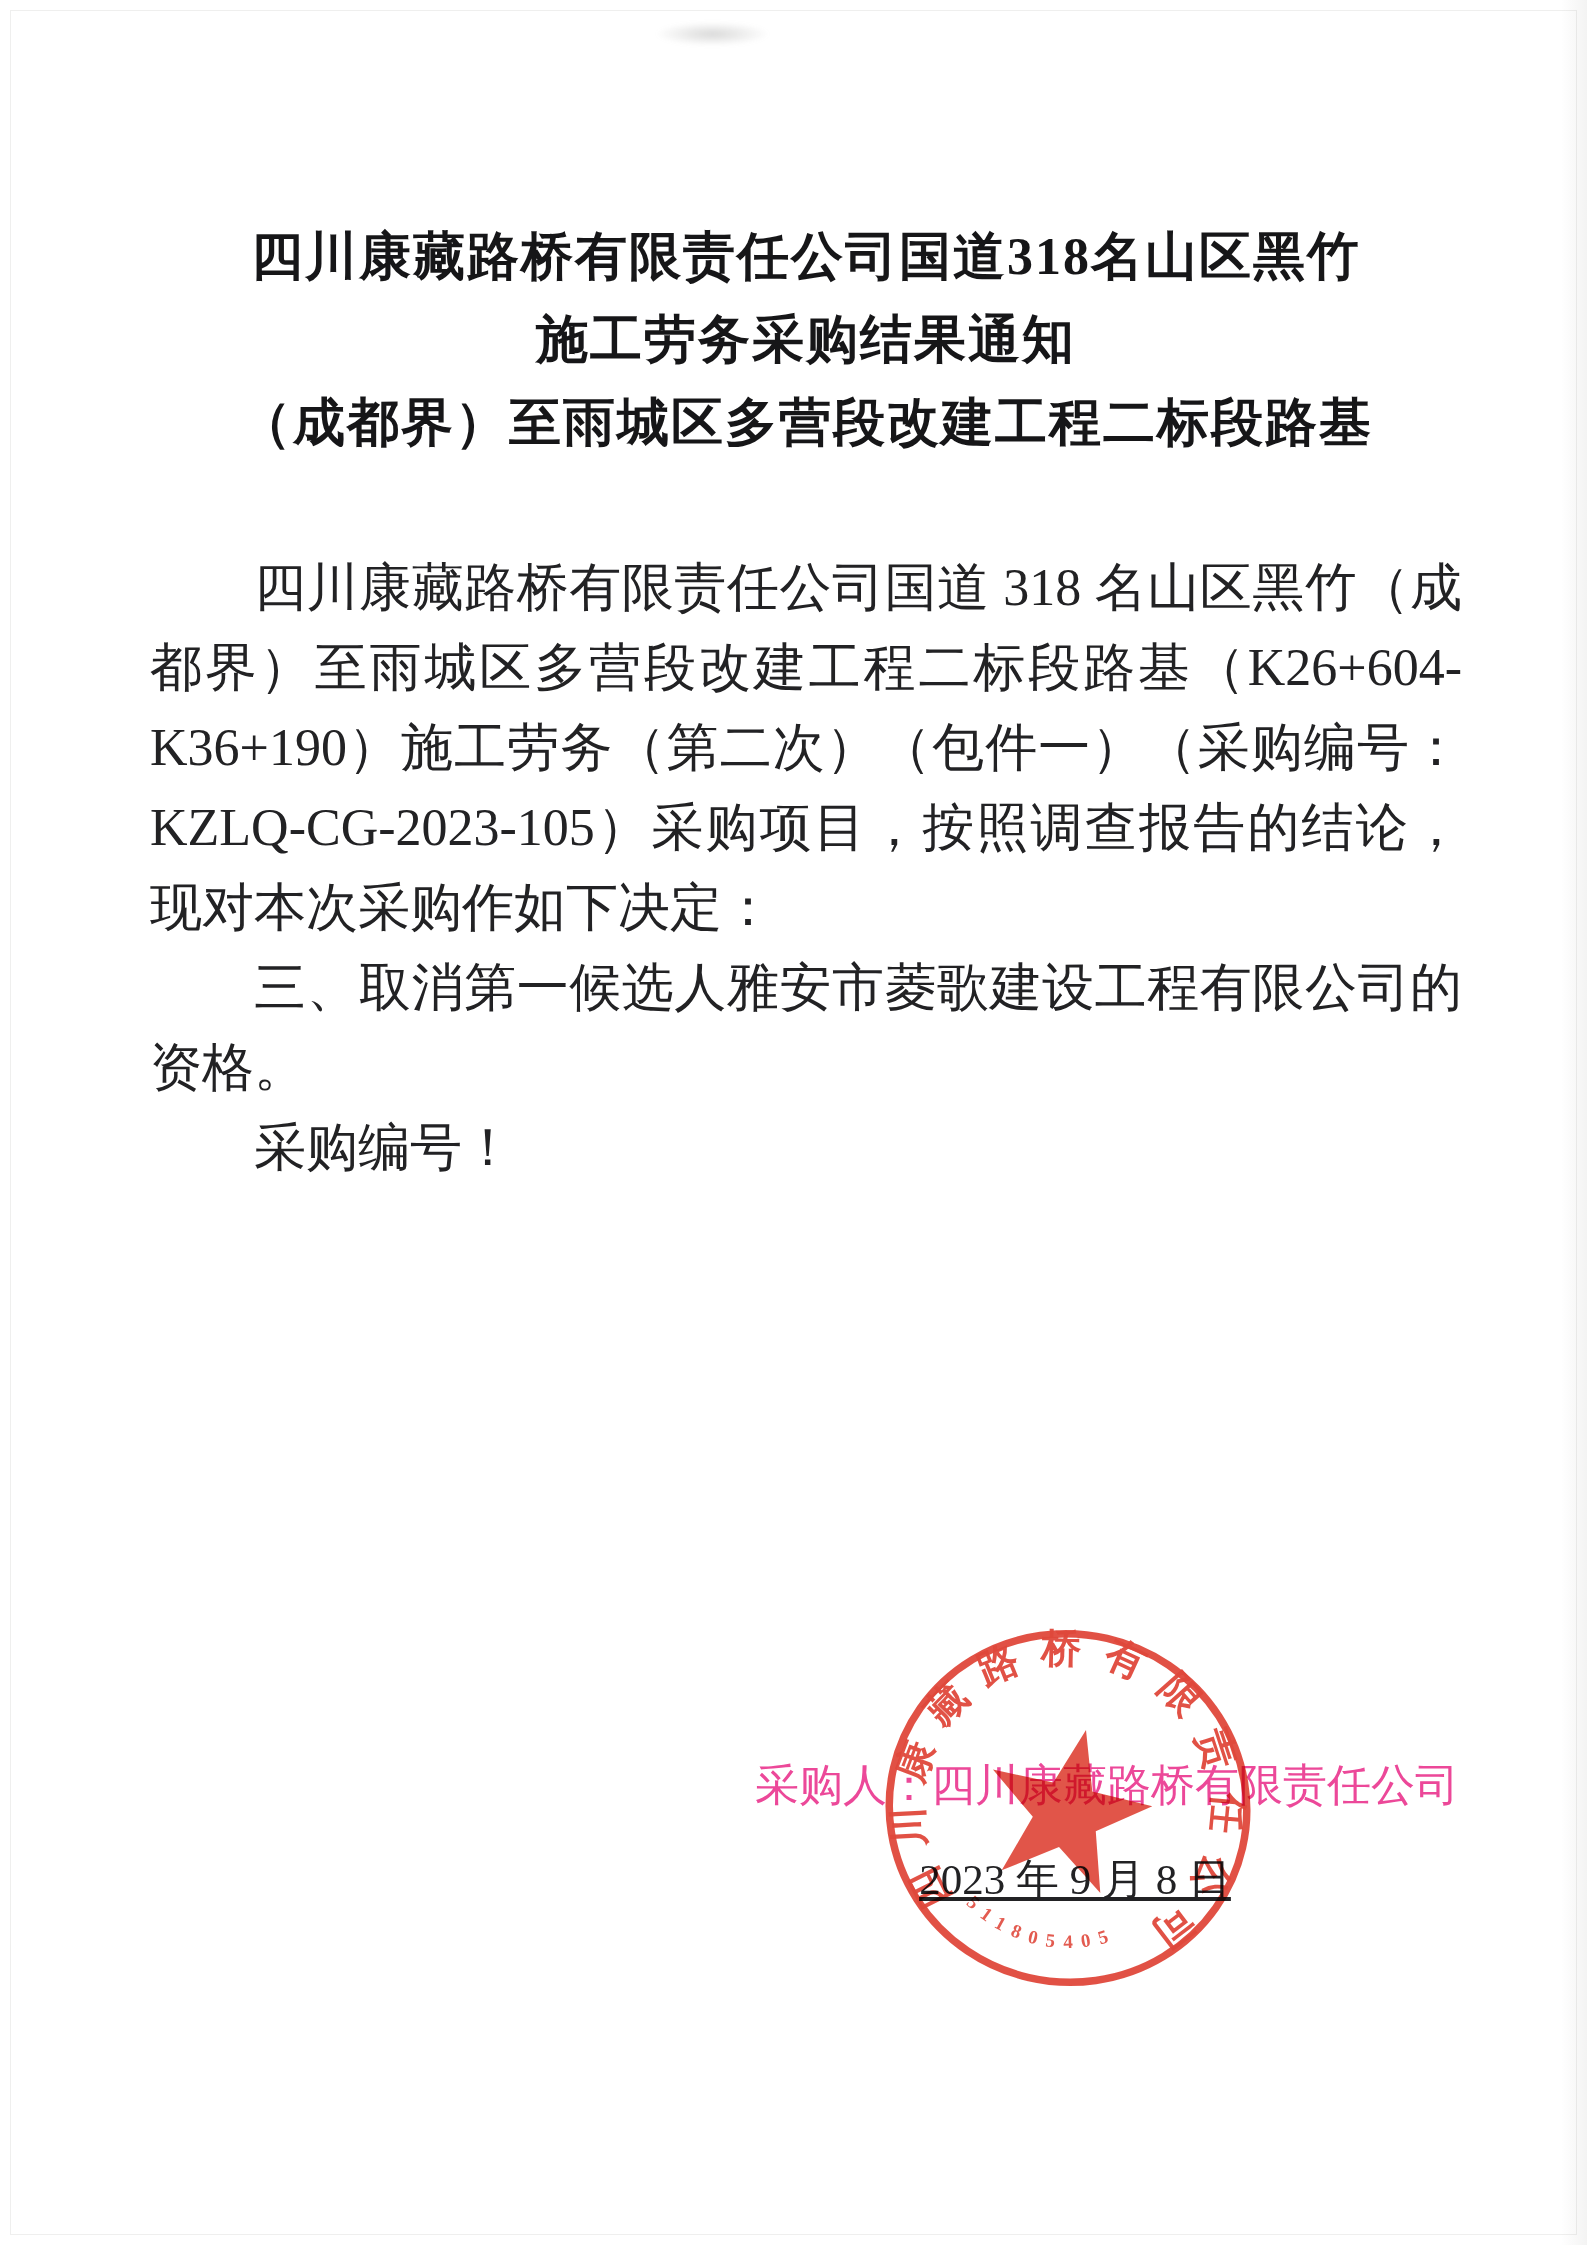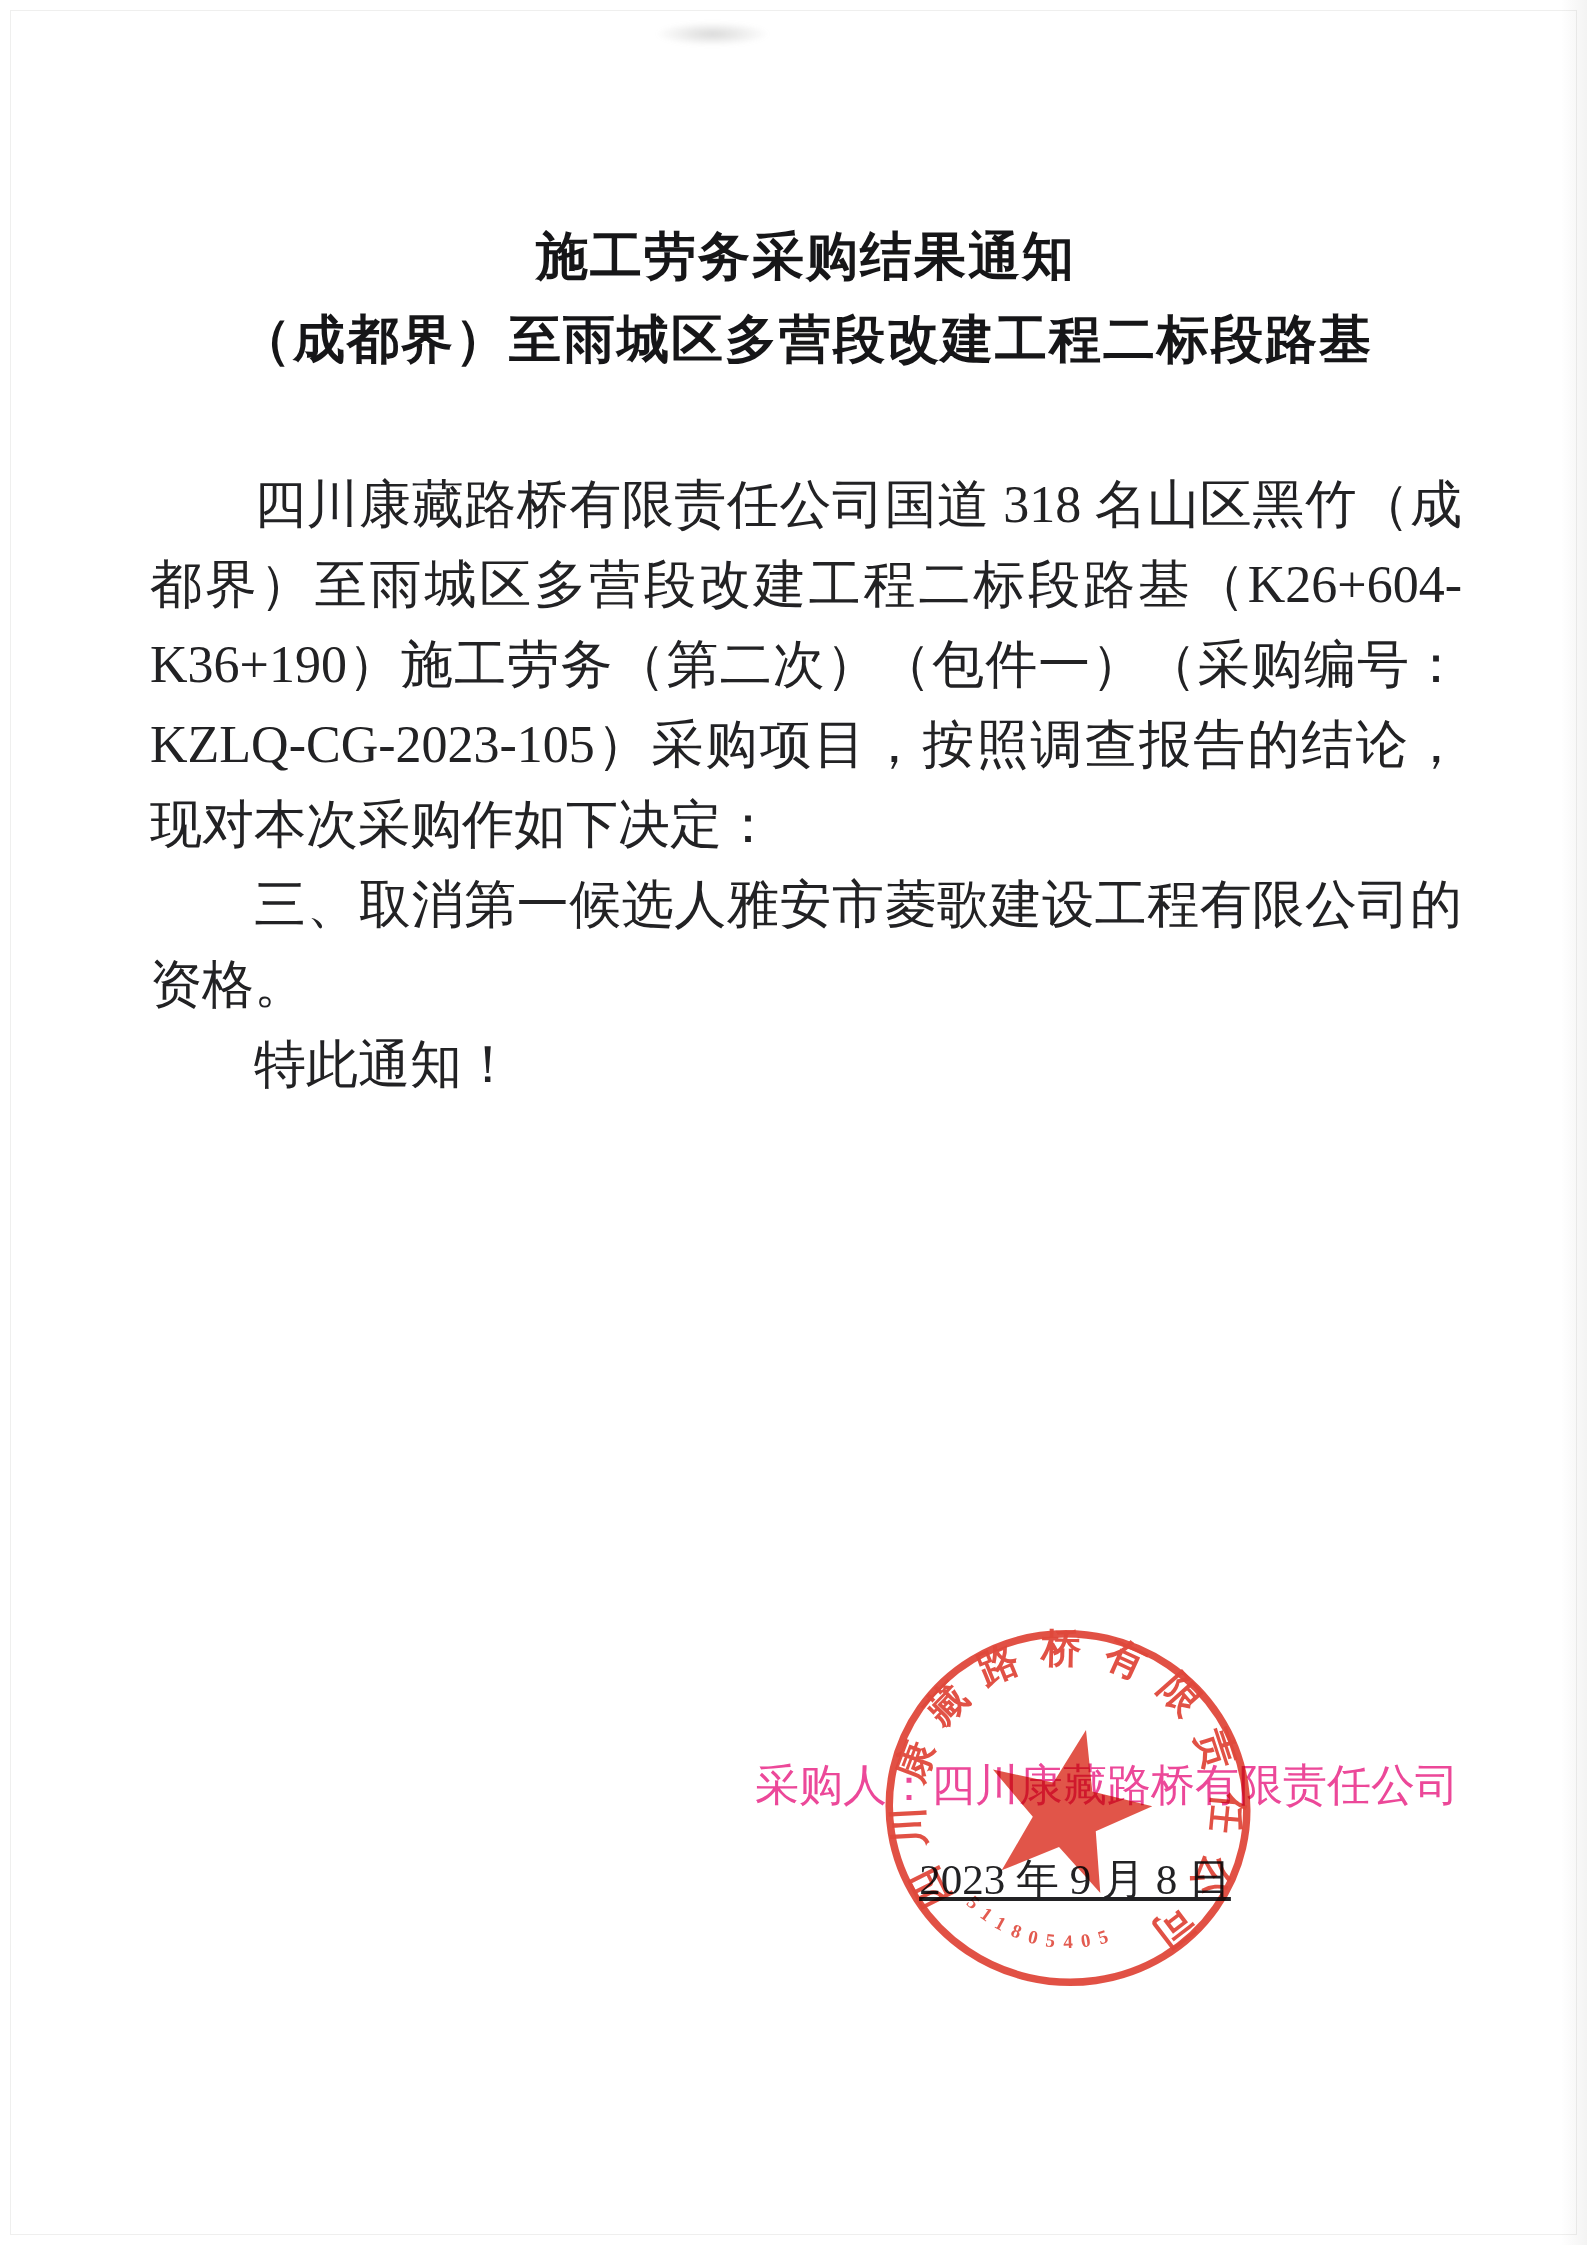--- a/index.html
+++ b/index.html
@@ -73,28 +73,29 @@
 <body>
 
 <div class="page">
 
   <div class="scan-frame"></div>
   <div class="scan-right-shade"></div>
   <div class="smudge"></div>
 
   <div class="content">
     <div class="title">
+      <div>四川康藏路桥有限责任公司国道318名山区黑竹</div>
       <div>施工劳务采购结果通知</div>
       <div>（成都界）至雨城区多营段改建工程二标段路基</div>
     </div>
 
     <div class="body-text">
       <p>四川康藏路桥有限责任公司国道 318 名山区黑竹（成都界）至雨城区多营段改建工程二标段路基（K26+604-K36+190）施工劳务（第二次）（包件一）（采购编号：KZLQ-CG-2023-105）采购项目，按照调查报告的结论，现对本次采购作如下决定：</p>
       <p>三、取消第一候选人雅安市菱歌建设工程有限公司的资格。</p>
-      <p class="closing">特此通知！</p>
+      <p class="closing">采购编号！</p>
     </div>
   </div>
 
   <div class="sig-buyer">采购人：四川康藏路桥有限责任公司</div>
   <div class="sig-date">2023 年 9 月 8 日</div>
 
   <svg class="seal" viewBox="0 0 400 400" xmlns="http://www.w3.org/2000/svg">
     <g transform="rotate(13 200 200)" fill="#dd3a2c" stroke="none">
 
       <ellipse cx="200" cy="200" rx="179" ry="174" fill="none" stroke="#dd3a2c" stroke-width="7.5" stroke-opacity="0.95"></ellipse>

